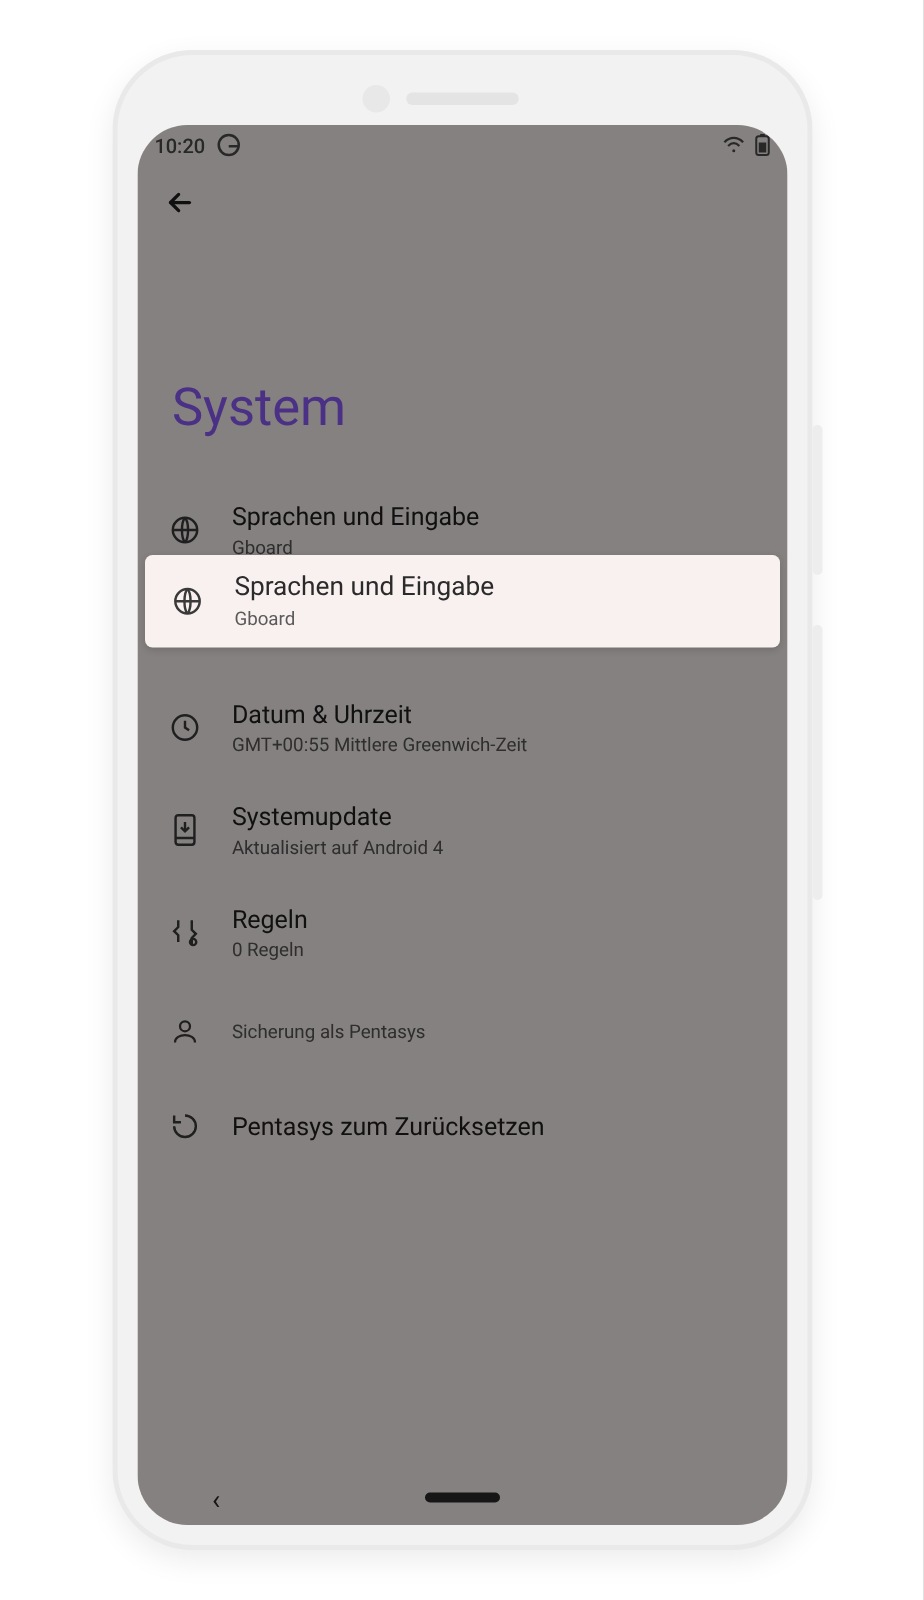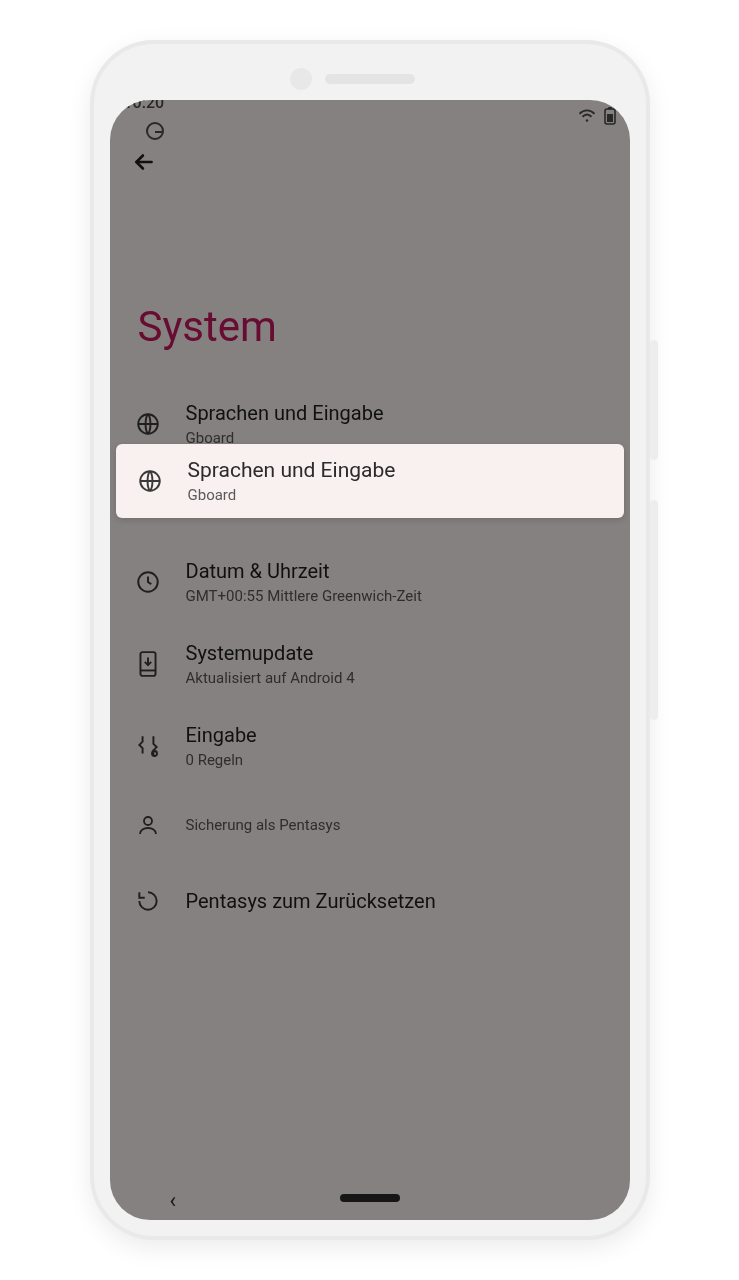--- a/index.html
+++ b/index.html
@@ -65,21 +65,21 @@
     background: #f6eeec;
   }
 
   .statusbar {
     height: 32px;
     display: flex; align-items: center; justify-content: space-between;
     padding: 0 14px;
     font-size: 16px; font-weight: 500;
     color: #4a4a4a;
   }
-  .status-left { display: flex; align-items: flex-end; gap: 10px; flex-direction: column; }
+  .status-left { display: flex; align-items: flex-start; gap: 10px; }
   .status-right { display: flex; align-items: center; gap: 8px; }
   .g-mark {
     width: 18px; height: 18px; border: 2.5px solid #4a4a4a;
     border-radius: 50%; position: relative;
   }
   .g-mark::after {
     content:""; position:absolute; right:-1px; top:7px;
     width:8px; height:2.5px; background:#4a4a4a;
   }
 
@@ -91,21 +91,21 @@
   .back-btn {
     width: 44px; height: 44px; border: none; background: transparent;
     display: flex; align-items: center; justify-content: center;
     border-radius: 50%;
   }
 
   .page-title {
     font-size: 42px;
     font-weight: 400;
     padding: 110px 28px 32px 28px;
-    color: #be185d;
+    color: #8b5cf6;
   }
 
   .list { flex: 1; overflow: hidden; }
   .item {
     display: flex; align-items: center;
     gap: 24px;
     padding: 18px 24px;
     min-height: 76px;
   }
   .item .icon {
@@ -264,21 +264,21 @@
 
         <div class="item">
           <span class="icon">
             <svg width="26" height="26" viewBox="0 0 24 24" fill="none" stroke="#3a3a3a" stroke-width="1.8">
                 <path d="M7 3v5l-3 3 3 3v5"></path>
                 <path d="M17 21v-5l3-3-3-3V3"></path>
                 <circle cx="18" cy="19" r="2.3"></circle>
               </svg>
           </span>
           <div class="texts">
-            <span class="title">Eingabe</span>
+            <span class="title">Regeln</span>
             <span class="sub">0 Regeln</span>
           </div>
         </div>
 
         <div class="item">
           <span class="icon">
             <svg width="24" height="26" viewBox="0 0 24 24" fill="none" stroke="#3a3a3a" stroke-width="1.8">
                 <circle cx="12" cy="8" r="4"></circle>
                 <path d="M4 21c0-4 4-6 8-6s8 2 8 6"></path>
               </svg>

